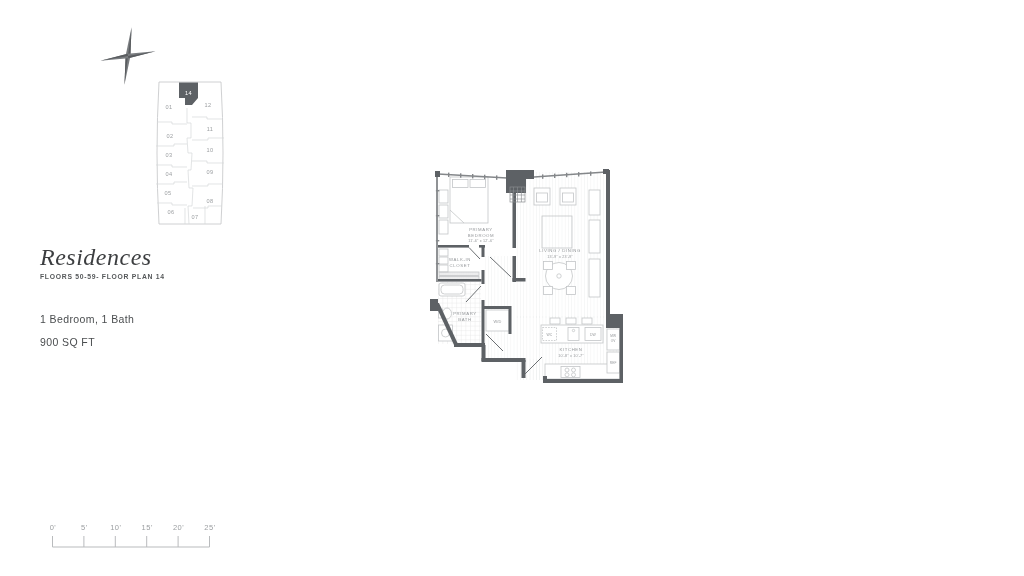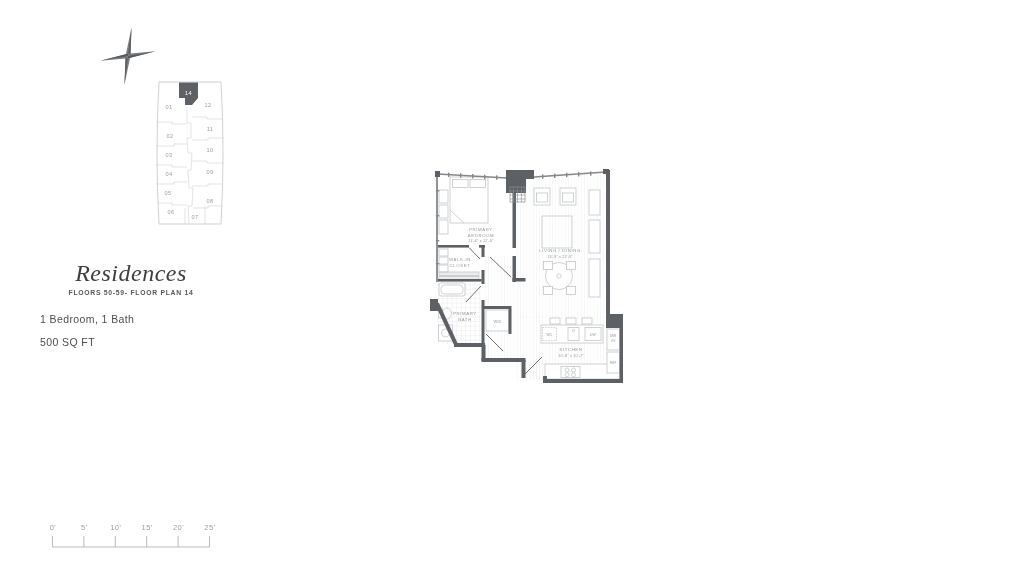--- a/index.html
+++ b/index.html
@@ -3,21 +3,21 @@
 <meta charset="utf-8">
 <style>
   html,body{margin:0;padding:0;}
   body{
     width:1024px;height:576px;position:relative;overflow:hidden;
     background:#ffffff;font-family:"Liberation Sans",sans-serif;
   }
   .abs{position:absolute;}
   
   .title-block{
-    left:40px;top:261px;width:182px;text-align:center;
+    left:40px;top:245px;width:182px;text-align:left;
   }
   .title-block .title{
     font-family:"Liberation Serif",serif;font-style:italic;font-weight:400;
     font-size:24px;color:#3c3e40;letter-spacing:0.5px;line-height:1.05;
   }
   .title-block .subtitle{
     font-size:6.8px;letter-spacing:0.72px;color:#55585a;margin-top:3px;
     font-weight:bold;
   }
   .detail-line{
@@ -84,21 +84,21 @@
     <text x="56" y="29">12</text>
   </g>
   <text x="36.5" y="17" fill="#ffffff" font-size="5.6" letter-spacing="0.4" text-anchor="middle">14</text>
 </svg>
 
 <div class="abs title-block">
   <div class="title">Residences</div>
   <div class="subtitle">FLOORS 50-59- FLOOR PLAN 14</div>
 </div>
 <div class="abs detail-line detail-bedbath">1 Bedroom, 1 Bath</div>
-<div class="abs detail-line detail-area">500 SQ FT</div>
+<div class="abs detail-line detail-area">900 SQ FT</div>
 
 <svg class="abs" style="left:424px;top:160px;" width="220" height="242" viewBox="0 0 220 242">
   <defs>
     <pattern id="plank" width="3.2" height="8" patternUnits="userSpaceOnUse">
       <path d="M0,0 V8" stroke="#e6e7e8" stroke-width="0.7"></path>
     </pattern>
     <pattern id="tile" width="4.6" height="4.6" patternUnits="userSpaceOnUse">
       <path d="M0,0 V4.6 M0,0 H4.6" stroke="#dddedf" stroke-width="0.6"></path>
     </pattern>
     <pattern id="shelfhatch" width="1.8" height="4" patternUnits="userSpaceOnUse">

